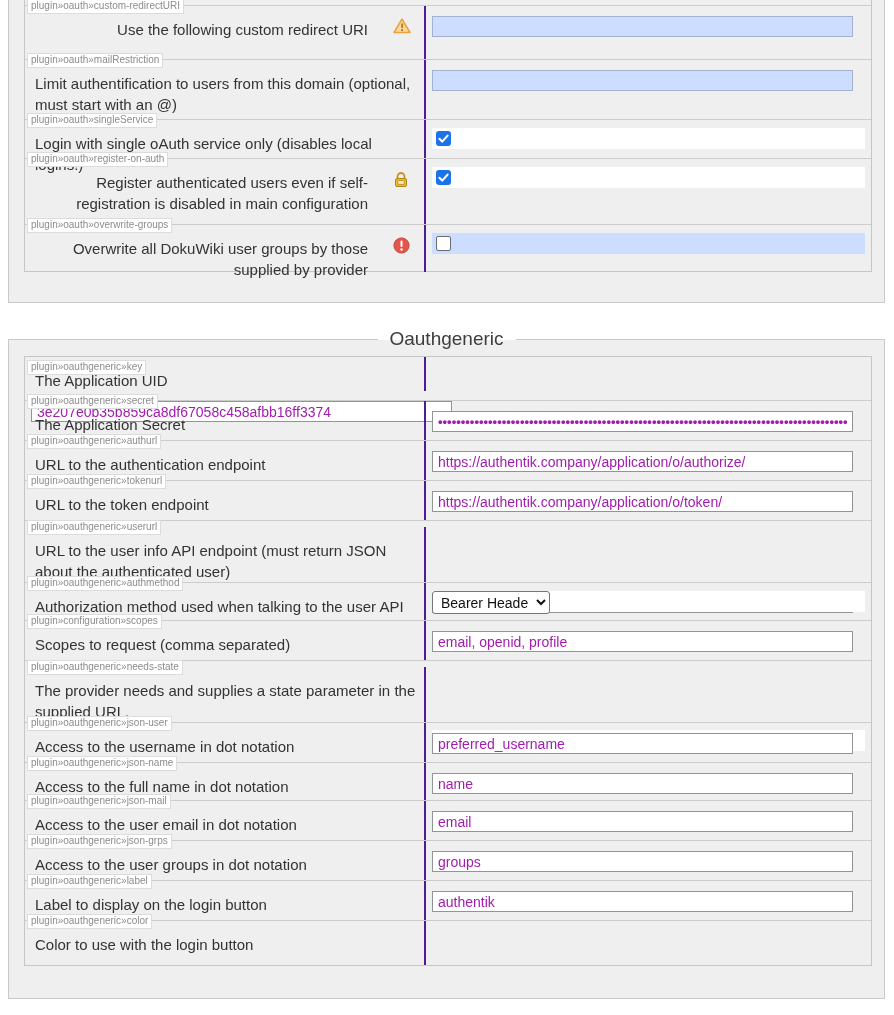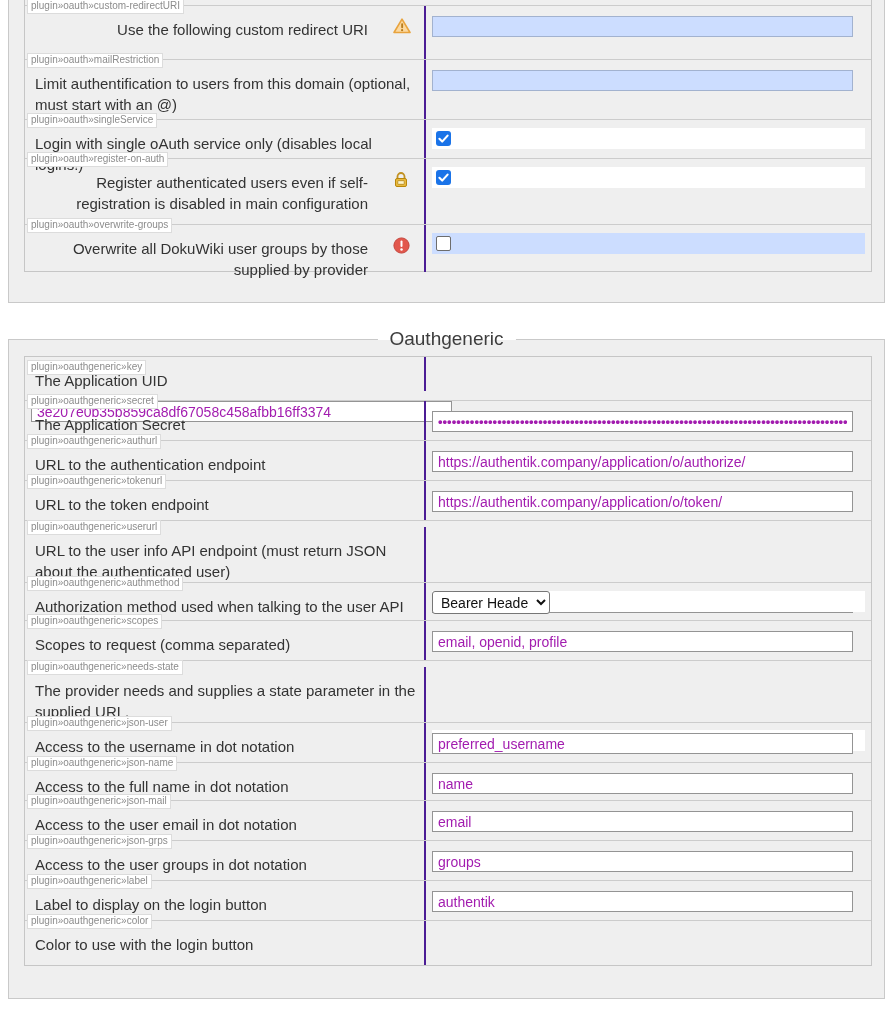--- a/index.html
+++ b/index.html
@@ -219,21 +219,21 @@
       <div class="value-cell">
         <div class="strip white-bg"></div>
         <select class="select-box">
           <option>Bearer Header</option>
         </select>
       </div>
     </div>
 
     <div class="row h40">
       <div class="label-cell">
-        <span class="key-chip">plugin»oauthgeneric»scopes</span>
+        <span class="key-chip">plugin»configuration»scopes</span>
         <div class="desc">Scopes to request (comma separated)</div>
       </div>
       <div class="value-cell">
         <input class="text-input" type="text" value="email, openid, profile" style="">
       </div>
     </div>
 
     <div class="row h62">
       <div class="label-cell">
         <span class="key-chip">plugin»oauthgeneric»needs-state</span>

